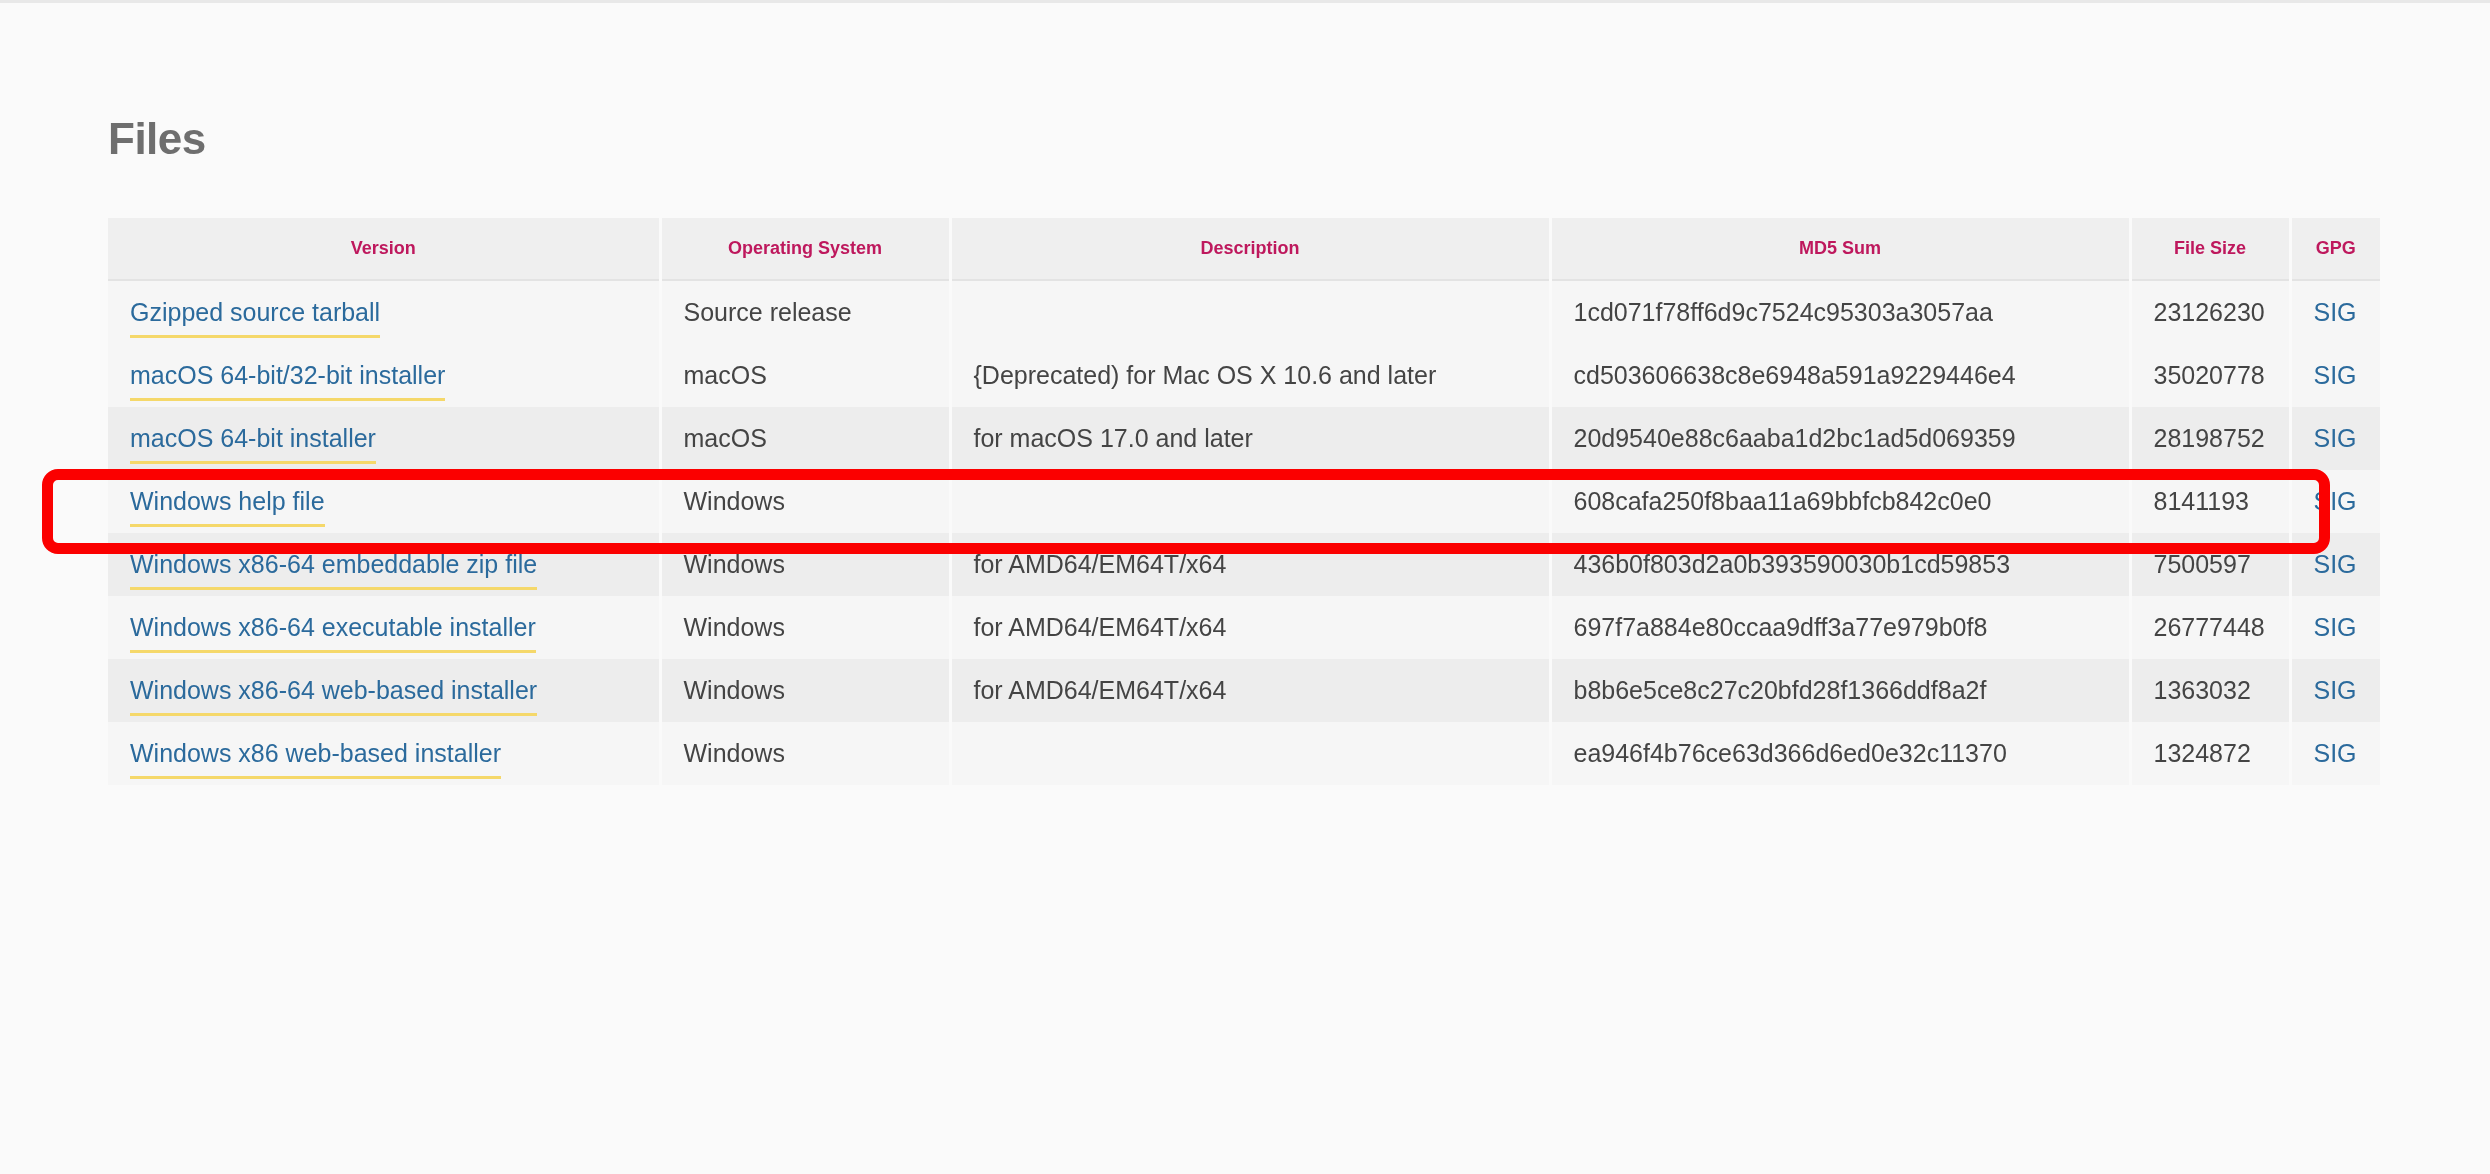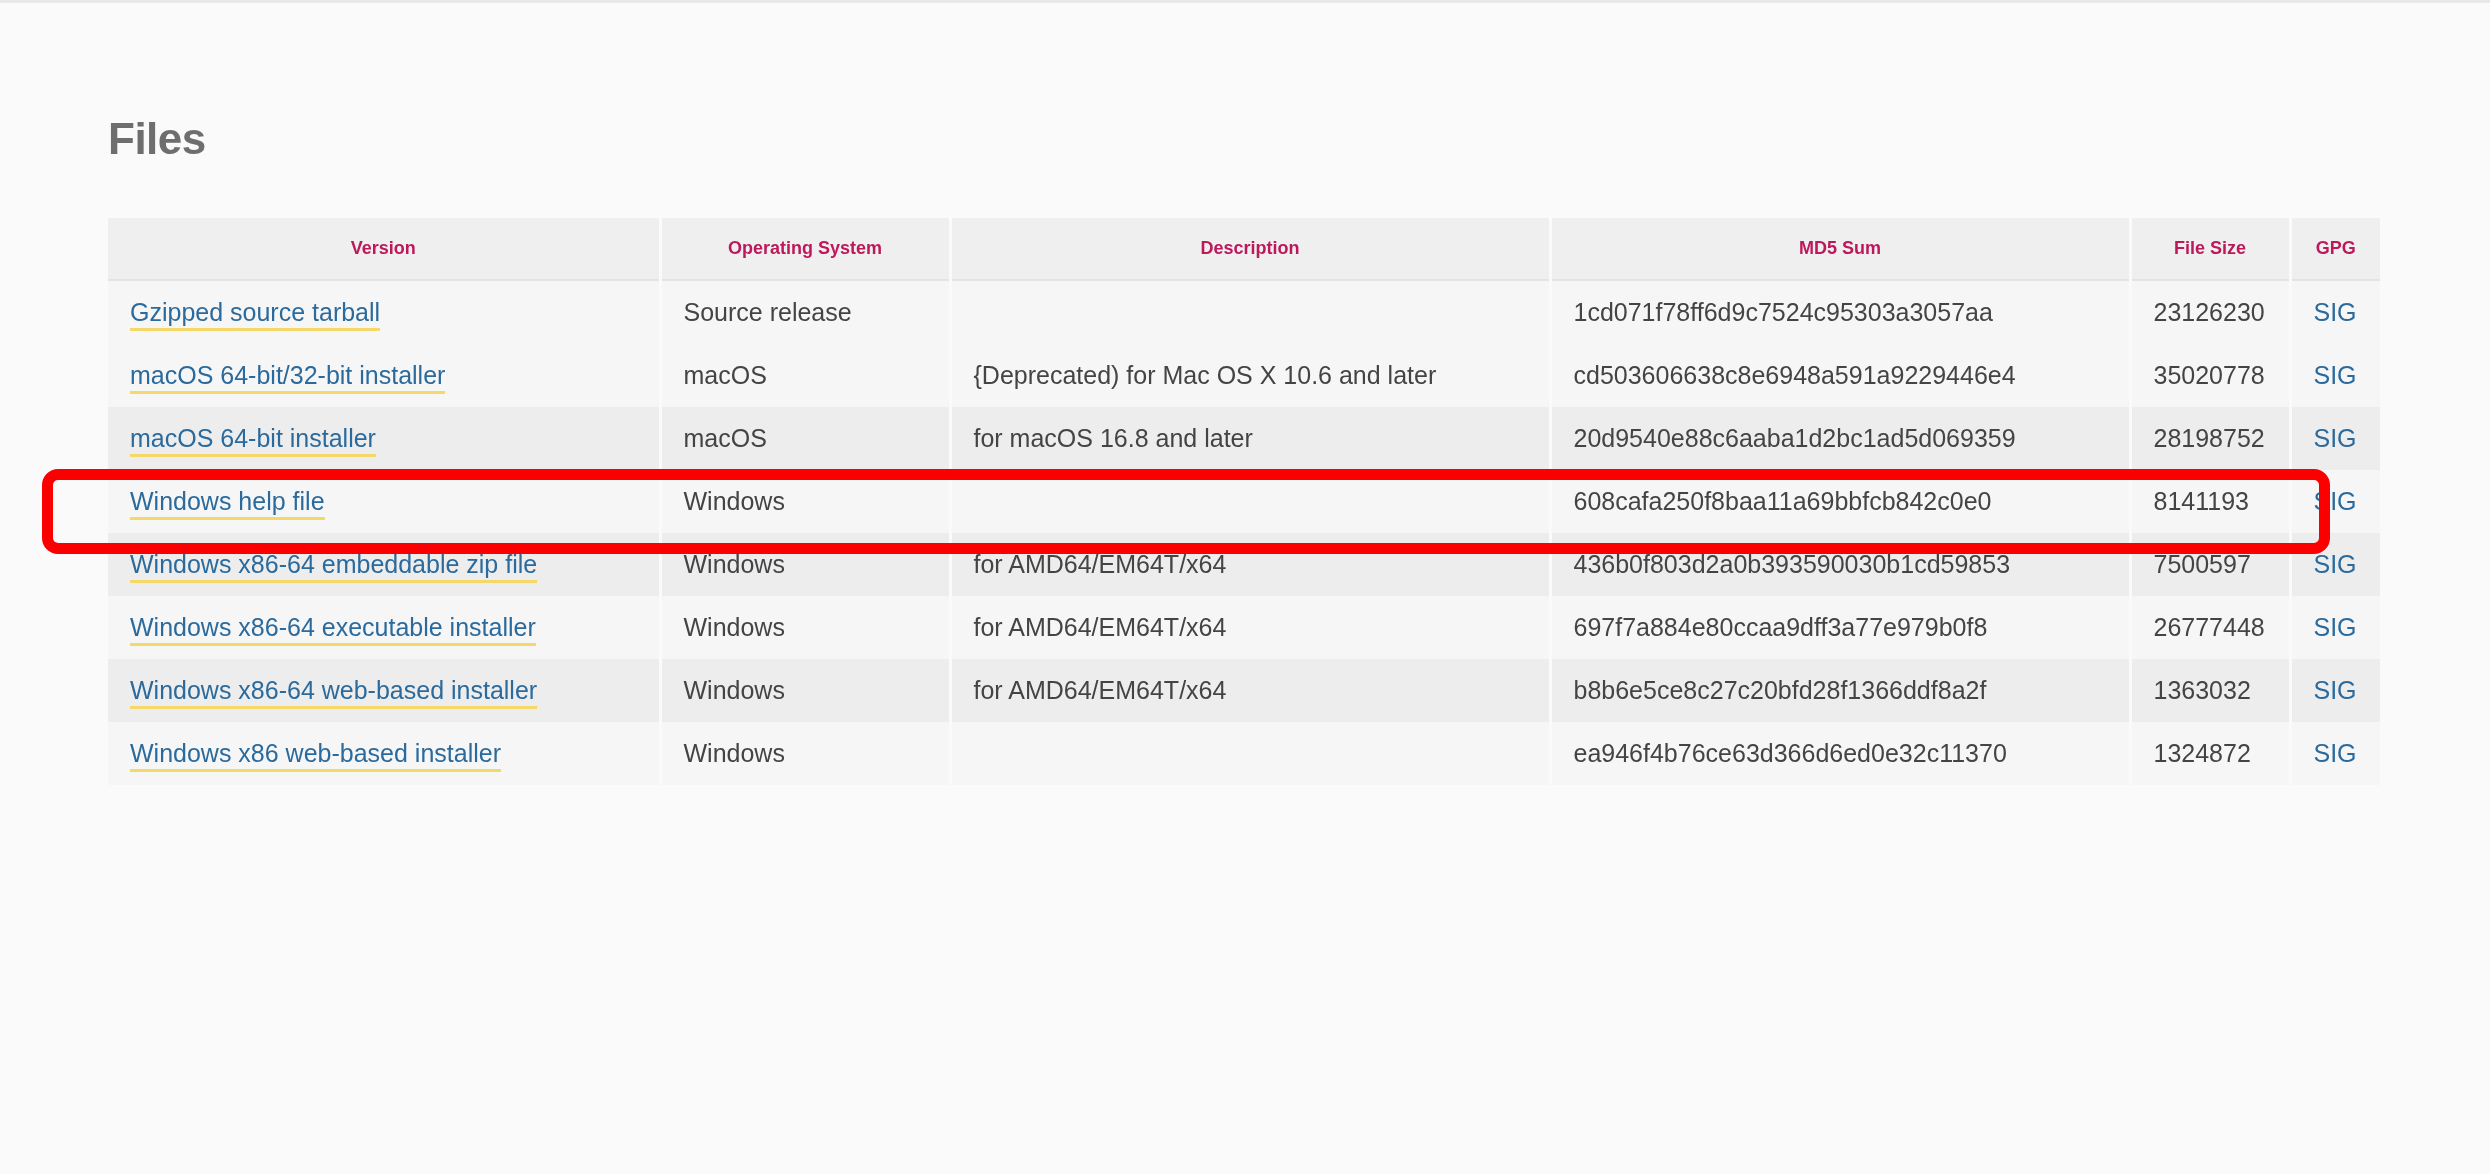--- a/index.html
+++ b/index.html
@@ -91,21 +91,21 @@
   table.files-table tbody td:last-child {
     border-right: none;
   }
   table.files-table tbody tr.odd td  { background: #f6f6f6; }
   table.files-table tbody tr.even td { background: #ededed; }
 
   a.file-link {
     color: #2b6a9c;
     text-decoration: none;
     border-bottom: 3px solid #f5d86a;
-    padding-bottom: 2px;
+    padding-bottom: 9px;
     cursor: pointer;
   }
   a.sig-link {
     color: #2b6a9c;
     text-decoration: none;
     border-bottom: 3px solid #f5d86a;
     padding-bottom: 18px;
     cursor: pointer;
   }
 
@@ -165,21 +165,21 @@
             <td><a class="file-link">macOS 64-bit/32-bit installer</a></td>
             <td>macOS</td>
             <td>{Deprecated) for Mac OS X 10.6 and later</td>
             <td>cd503606638c8e6948a591a9229446e4</td>
             <td>35020778</td>
             <td><a class="sig-link">SIG</a></td>
           </tr>
           <tr class="even">
             <td><a class="file-link">macOS 64-bit installer</a></td>
             <td>macOS</td>
-            <td>for macOS 16.8 and later</td>
+            <td>for macOS 17.0 and later</td>
             <td>20d9540e88c6aaba1d2bc1ad5d069359</td>
             <td>28198752</td>
             <td><a class="sig-link">SIG</a></td>
           </tr>
           <tr class="odd">
             <td><a class="file-link">Windows help file</a></td>
             <td>Windows</td>
             <td></td>
             <td>608cafa250f8baa11a69bbfcb842c0e0</td>
             <td>8141193</td>

